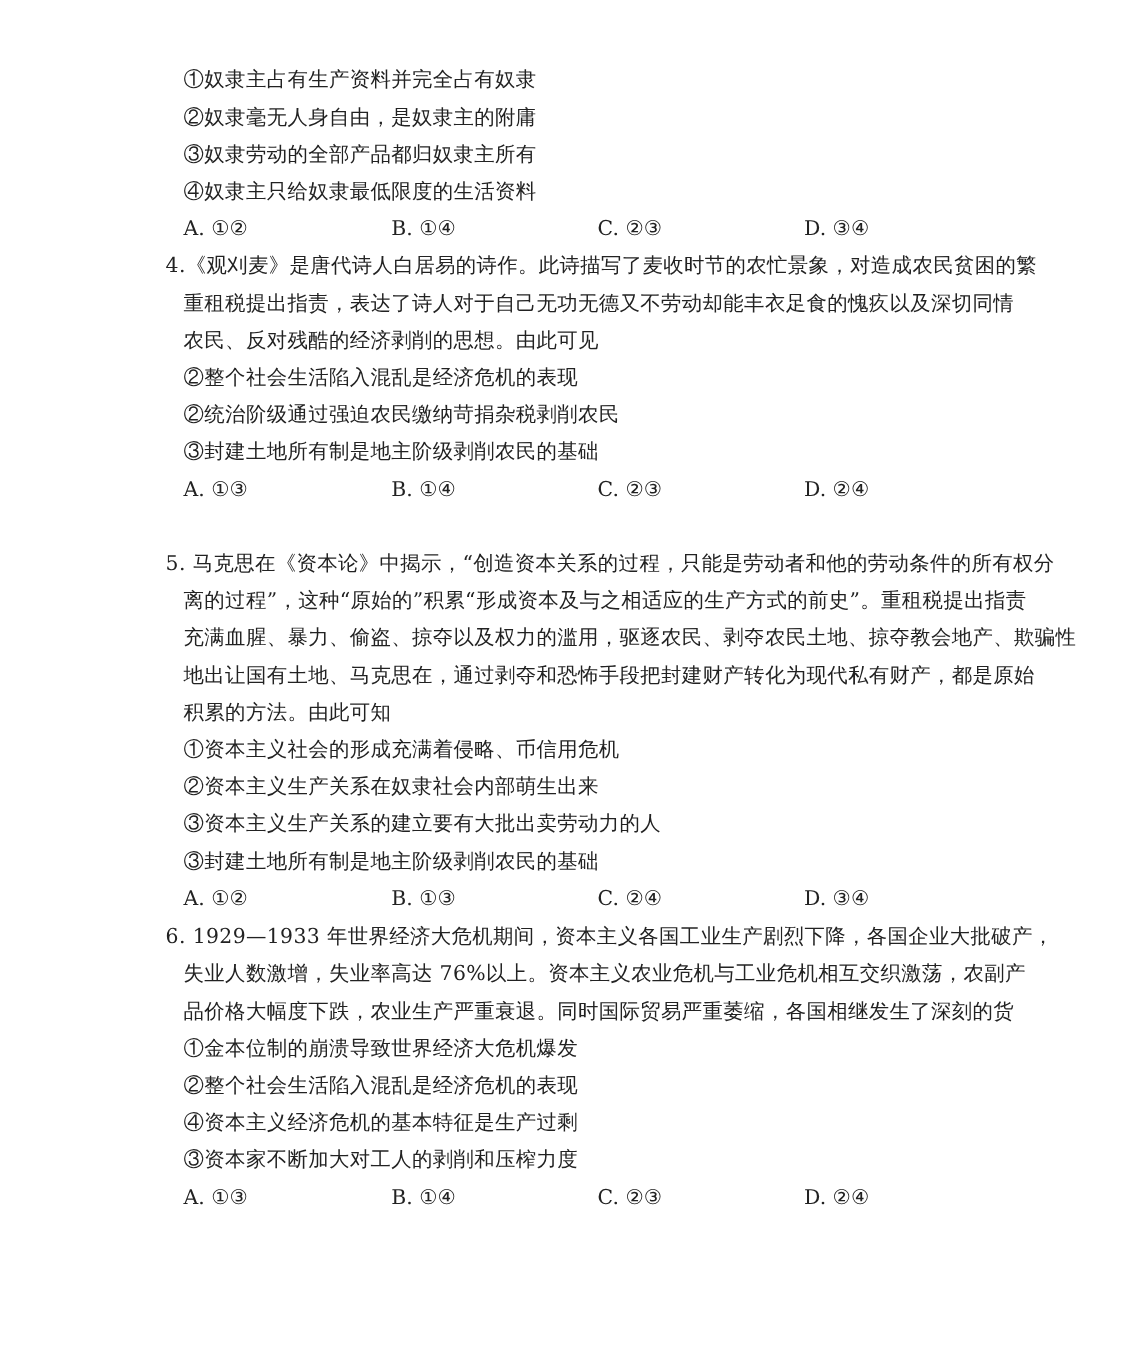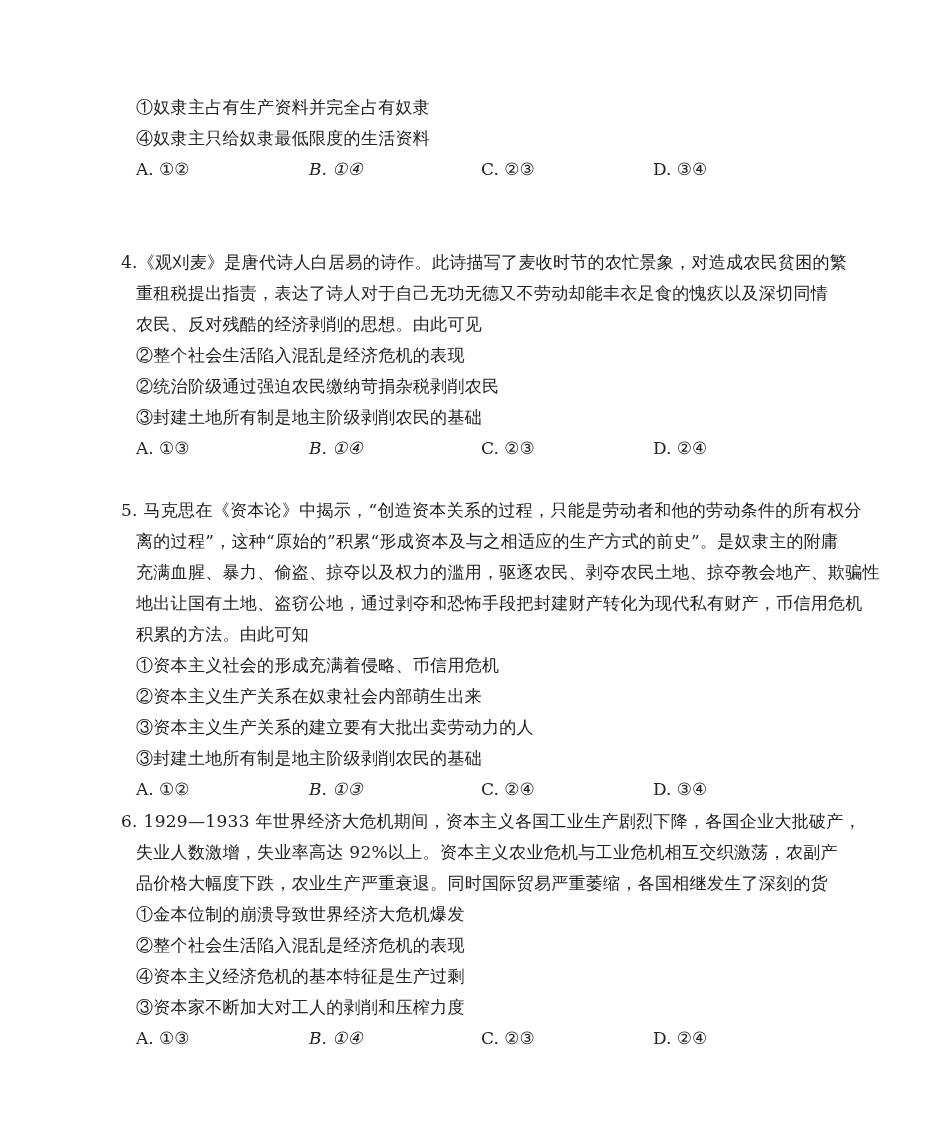--- a/index.html
+++ b/index.html
@@ -18,23 +18,22 @@
     }
     .page {
       position: absolute;
       left: 0;
       top: 0;
       width: 950px;
       height: 1137px;
     }
     .block {
       position: absolute;
-      left: 121px;
+      left: 138px;
       width: 690px;
-      margin-top: 40px;
     }
     .line {
       height: 31px;
       line-height: 31px;
       white-space: nowrap;
       letter-spacing: 0.3px;
     }
     .indent {
       padding-left: 15px;
     }
@@ -46,31 +45,33 @@
       height: 31px;
       line-height: 31px;
       text-align: right;
     }
     .answers span.ans {
       position: absolute;
       top: 0;
       white-space: nowrap;
     }
     .ans.a { left: 15px; }
-    .ans.b { left: 188px; font-style: italic; }
+    .ans.b { left: 188px; }
     .ans.c { left: 360px; }
     .ans.d { left: 532px; }
   </style>
 </head>
 <body>
 
 <div class="page">
 
   <div class="block" style="top: 52px;">
     <div class="line opt">①奴隶主占有生产资料并完全占有奴隶</div>
+    <div class="line opt">②奴隶毫无人身自由，是奴隶主的附庸</div>
+    <div class="line opt">③奴隶劳动的全部产品都归奴隶主所有</div>
     <div class="line opt">④奴隶主只给奴隶最低限度的生活资料</div>
     <div class="answers">
       <span class="ans a">A. ①②</span>
       <span class="ans b">B. ①④</span>
       <span class="ans c">C. ②③</span>
       <span class="ans d">D. ③④</span>
     </div>
   </div>
 
   <div class="block" style="top: 207px;">
@@ -83,39 +84,39 @@
     <div class="answers">
       <span class="ans a">A. ①③</span>
       <span class="ans b">B. ①④</span>
       <span class="ans c">C. ②③</span>
       <span class="ans d">D. ②④</span>
     </div>
   </div>
 
   <div class="block" style="top: 455px;">
     <div class="line">5. 马克思在《资本论》中揭示，“创造资本关系的过程，只能是劳动者和他的劳动条件的所有权分</div>
-    <div class="line indent">离的过程”，这种“原始的”积累“形成资本及与之相适应的生产方式的前史”。是奴隶主的附庸</div>
+    <div class="line indent">离的过程”，这种“原始的”积累“形成资本及与之相适应的生产方式的前史”。重租税提出指责</div>
     <div class="line indent">充满血腥、暴力、偷盗、掠夺以及权力的滥用，驱逐农民、剥夺农民土地、掠夺教会地产、欺骗性</div>
-    <div class="line indent">地出让国有土地、盗窃公地，通过剥夺和恐怖手段把封建财产转化为现代私有财产，币信用危机</div>
+    <div class="line indent">地出让国有土地、马克思在，通过剥夺和恐怖手段把封建财产转化为现代私有财产，都是原始</div>
     <div class="line indent">积累的方法。由此可知</div>
     <div class="line opt">①资本主义社会的形成充满着侵略、币信用危机</div>
     <div class="line opt">②资本主义生产关系在奴隶社会内部萌生出来</div>
     <div class="line opt">③资本主义生产关系的建立要有大批出卖劳动力的人</div>
     <div class="line opt">③封建土地所有制是地主阶级剥削农民的基础</div>
     <div class="answers">
       <span class="ans a">A. ①②</span>
       <span class="ans b">B. ①③</span>
       <span class="ans c">C. ②④</span>
       <span class="ans d">D. ③④</span>
     </div>
   </div>
 
   <div class="block" style="top: 766px;">
     <div class="line">6. 1929—1933 年世界经济大危机期间，资本主义各国工业生产剧烈下降，各国企业大批破产，</div>
-    <div class="line indent">失业人数激增，失业率高达 92%以上。资本主义农业危机与工业危机相互交织激荡，农副产</div>
+    <div class="line indent">失业人数激增，失业率高达 76%以上。资本主义农业危机与工业危机相互交织激荡，农副产</div>
     <div class="line indent">品价格大幅度下跌，农业生产严重衰退。同时国际贸易严重萎缩，各国相继发生了深刻的货</div>
     <div class="line opt">①金本位制的崩溃导致世界经济大危机爆发</div>
     <div class="line opt">②整个社会生活陷入混乱是经济危机的表现</div>
     <div class="line opt">④资本主义经济危机的基本特征是生产过剩</div>
     <div class="line opt">③资本家不断加大对工人的剥削和压榨力度</div>
     <div class="answers">
       <span class="ans a">A. ①③</span>
       <span class="ans b">B. ①④</span>
       <span class="ans c">C. ②③</span>
       <span class="ans d">D. ②④</span>

